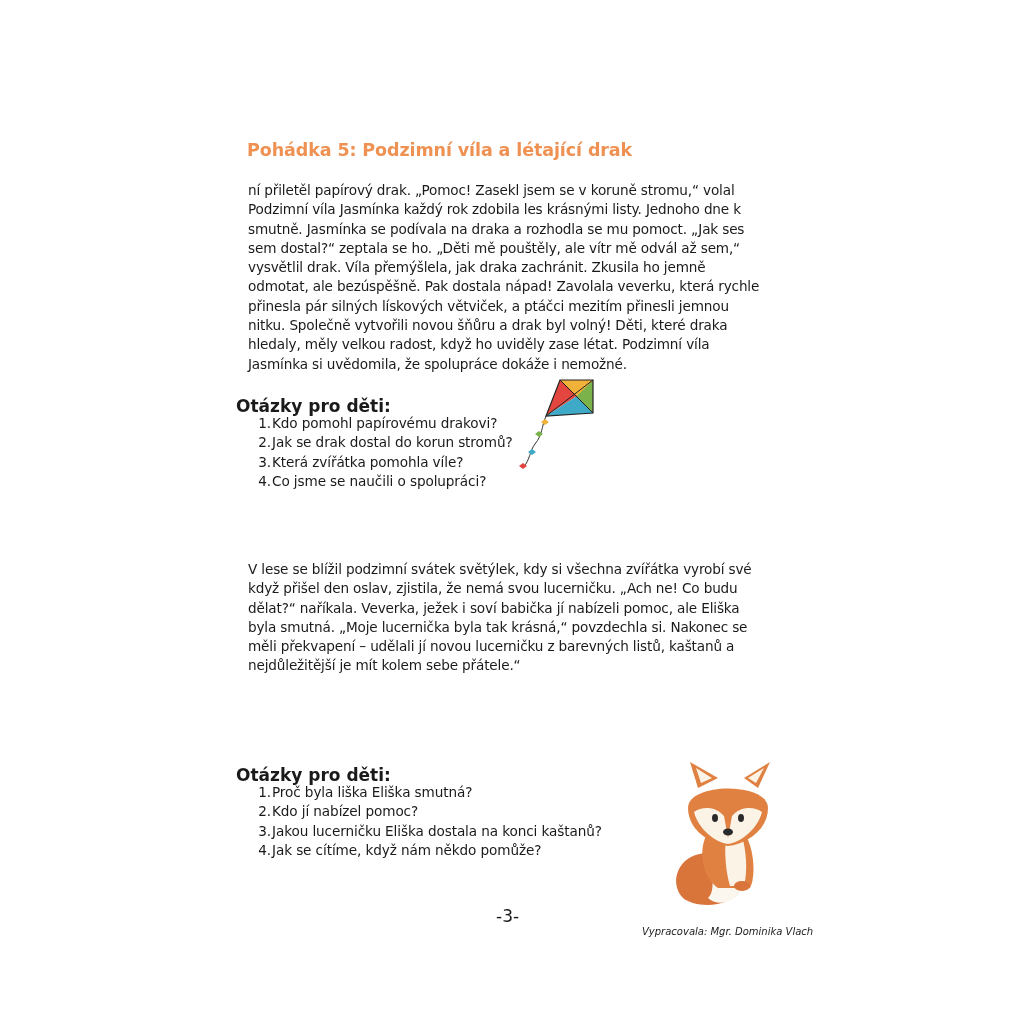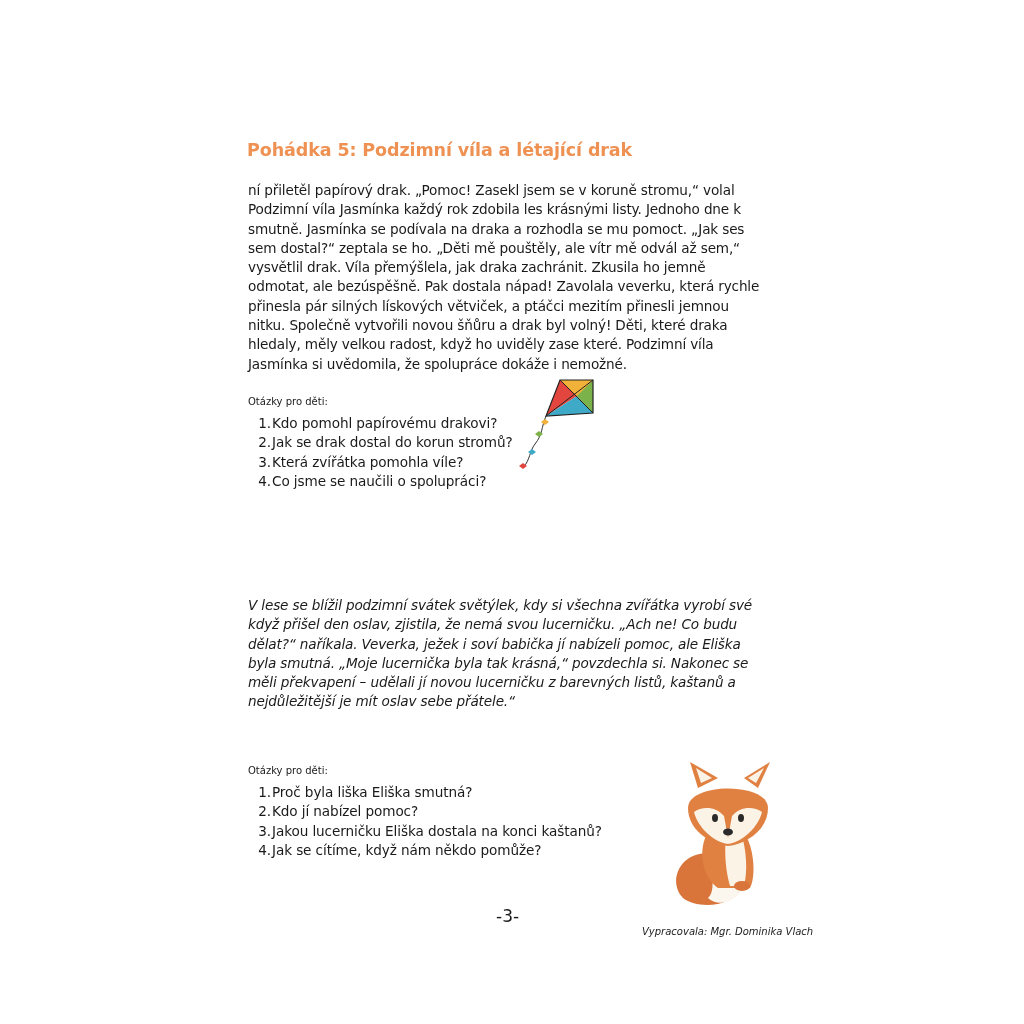--- a/index.html
+++ b/index.html
@@ -4,21 +4,21 @@
 <style>
   html, body { margin:0; padding:0; background:#ffffff; }
   body { width:1024px; height:1024px; position:relative; overflow:hidden;
          font-family:"DejaVu Sans", sans-serif; color:#1a1a1a; }
   .page { position:absolute; left:0; top:0; width:1024px; height:1024px;margin-left:8px; }
   .h { position:absolute; left:239px; font-weight:bold; color:#ee9152;
        font-size:17.5px; letter-spacing:-0.1px; white-space:nowrap; }
   .para { position:absolute; left:240px; width:540px; font-size:13.6px;
           line-height:19.3px; letter-spacing:-0.15px; }
   .para .ln { display:block; white-space:nowrap; }
-  .qtitle { position:absolute; left:240px; font-weight:normal; font-size:10px; white-space:nowrap; }
+  .qtitle { position:absolute; left:228px; font-weight:bold; font-size:17px; white-space:nowrap; }
   .qlist { position:absolute; left:248px; font-size:13.6px; line-height:19.3px; letter-spacing:-0.1px; }
   .qlist .q { display:flex; white-space:nowrap; }
   .qlist .n { display:inline-block; width:15px; text-align:right; margin-right:1px; }
   .pagenum { position:absolute; left:488px; top:906px; font-size:17px; }
   .credit { position:absolute; left:634px; top:926px; font-size:10px; font-style:italic; white-space:nowrap; }
   .kite { position:absolute; left:505px; top:378px; width:85px; width:85px; height:98px; }
   .fox { position:absolute; left:660px; top:758px; width:120px; height:150px; }
 </style>
 </head>
 <body>
@@ -29,21 +29,21 @@
 
   <div class="para" style="top:181px;">
     <span class="ln">ní přiletěl papírový drak. „Pomoc! Zasekl jsem se v koruně stromu,“ volal</span>
     <span class="ln">Podzimní víla Jasmínka každý rok zdobila les krásnými listy. Jednoho dne k</span>
     <span class="ln">smutně. Jasmínka se podívala na draka a rozhodla se mu pomoct. „Jak ses</span>
     <span class="ln">sem dostal?“ zeptala se ho. „Děti mě pouštěly, ale vítr mě odvál až sem,“</span>
     <span class="ln">vysvětlil drak. Víla přemýšlela, jak draka zachránit. Zkusila ho jemně</span>
     <span class="ln">odmotat, ale bezúspěšně. Pak dostala nápad! Zavolala veverku, která rychle</span>
     <span class="ln">přinesla pár silných lískových větviček, a ptáčci mezitím přinesli jemnou</span>
     <span class="ln">nitku. Společně vytvořili novou šňůru a drak byl volný! Děti, které draka</span>
-    <span class="ln">hledaly, měly velkou radost, když ho uviděly zase které. Podzimní víla</span>
+    <span class="ln">hledaly, měly velkou radost, když ho uviděly zase létat. Podzimní víla</span>
     <span class="ln">Jasmínka si uvědomila, že spolupráce dokáže i nemožné.</span>
   </div>
 
   <div class="qtitle" style="top:396px;">Otázky pro děti:</div>
   <div class="qlist" style="top:414px;">
     <div class="q">
         <span class="n">1.</span>
         <span>Kdo pomohl papírovému drakovi?</span>
       </div>
     <div class="q">
@@ -69,27 +69,27 @@
     <line x1="47" y1="2" x2="80" y2="35" stroke="#222" stroke-width="1"></line>
     <line x1="80" y1="2" x2="33" y2="38" stroke="#222" stroke-width="1"></line>
     <path d="M33,38 C28,50 30,56 22,66 C16,74 18,80 10,90" fill="none" stroke="#333" stroke-width="1"></path>
     <path d="M28,44 l4,-3 l0,6 z M36,44 l-4,-3 l0,6 z" fill="#f2b23a"></path>
     <path d="M22,56 l4,-3 l0,6 z M30,56 l-4,-3 l0,6 z" fill="#7bb24a"></path>
     <path d="M15,74 l4,-3 l0,6 z M23,74 l-4,-3 l0,6 z" fill="#3fa9c8"></path>
     <path d="M6,88 l4,-3 l0,6 z M14,88 l-4,-3 l0,6 z" fill="#e2463f"></path>
   </svg>
 
 
-  <div class="para" style="top:596px;font-style:italic;">
+  <div class="para" style="top:560px;">
     <span class="ln">V lese se blížil podzimní svátek světýlek, kdy si všechna zvířátka vyrobí své</span>
     <span class="ln">když přišel den oslav, zjistila, že nemá svou lucerničku. „Ach ne! Co budu</span>
     <span class="ln">dělat?“ naříkala. Veverka, ježek i soví babička jí nabízeli pomoc, ale Eliška</span>
     <span class="ln">byla smutná. „Moje lucernička byla tak krásná,“ povzdechla si. Nakonec se</span>
     <span class="ln">měli překvapení – udělali jí novou lucerničku z barevných listů, kaštanů a</span>
-    <span class="ln">nejdůležitější je mít oslav sebe přátele.“</span>
+    <span class="ln">nejdůležitější je mít kolem sebe přátele.“</span>
   </div>
 
   <div class="qtitle" style="top:765px;">Otázky pro děti:</div>
   <div class="qlist" style="top:783px;">
     <div class="q">
         <span class="n">1.</span>
         <span>Proč byla liška Eliška smutná?</span>
       </div>
     <div class="q">
         <span class="n">2.</span>

